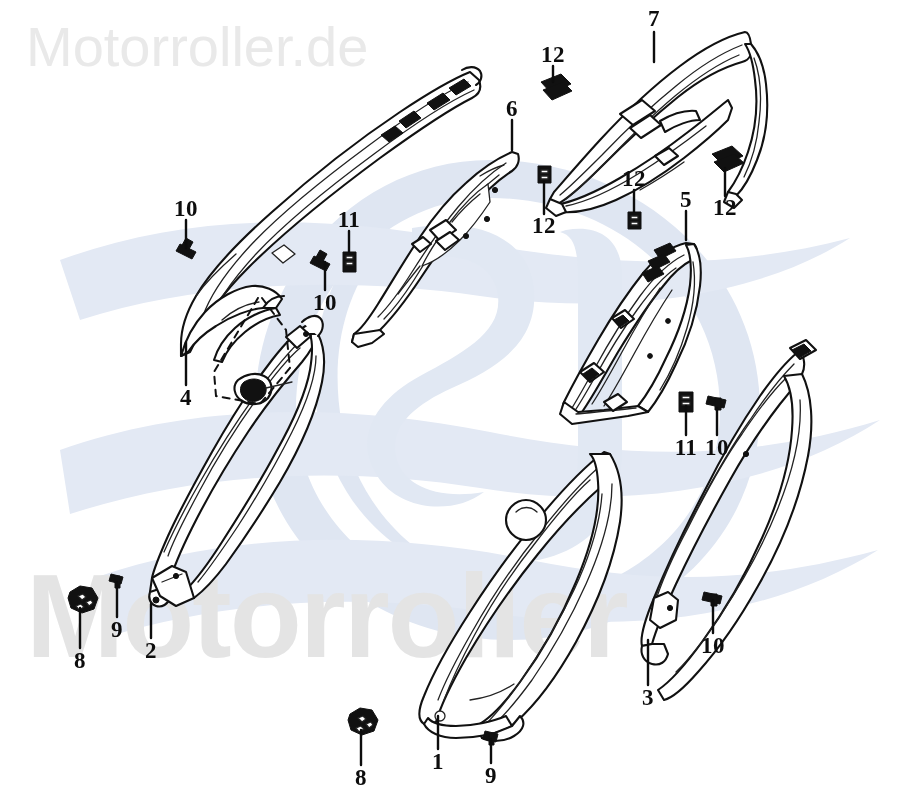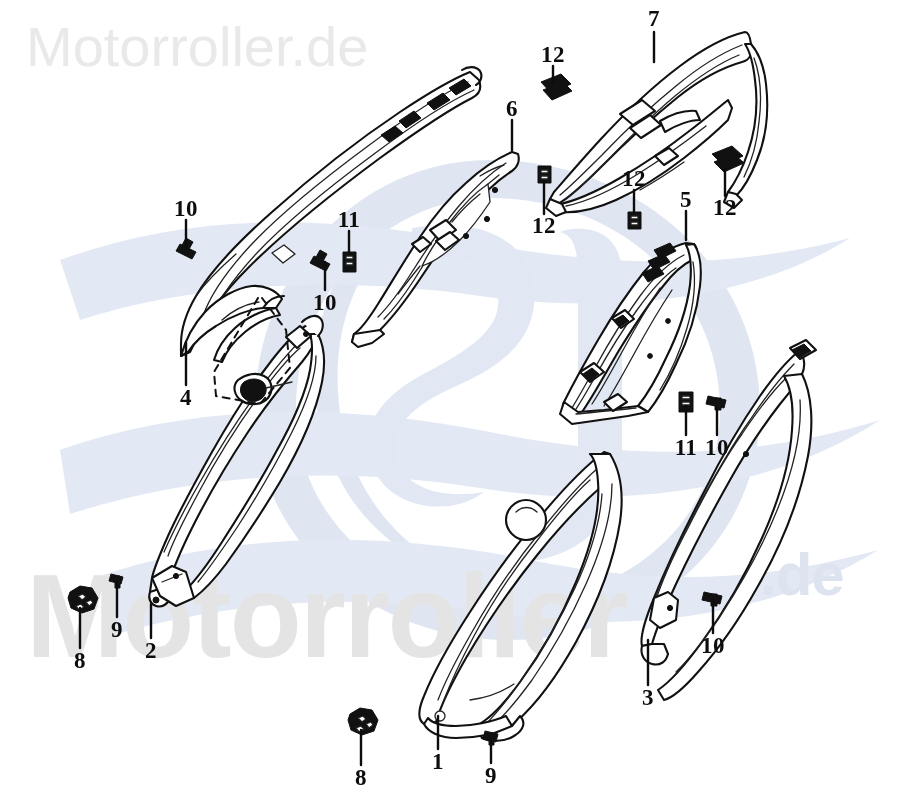--- a/index.html
+++ b/index.html
@@ -101,21 +101,20 @@
                C396 394 344 392 320 360 C292 322 312 282 360 256
                C404 232 442 212 438 176 C434 142 398 130 352 140 Z"></path>
       <path d="M506 110 C540 104 562 120 562 156 L562 330
                C562 396 528 434 466 442 C498 414 518 386 518 332 L518 160
                C518 128 514 116 500 112 Z"></path>
     </g>
   </svg>
 
   <div class="wm" id="wm-top">Motorroller.de</div>
   <div class="wm" id="wm-bottom">Motorroller</div>
-  <div class="wm" id="wm-de">.de</div>
 
   <svg id="art" viewBox="0 0 900 800">
     <defs>
       <style>
         .ln{fill:none;stroke:#111;stroke-width:2.1;stroke-linejoin:round;stroke-linecap:round;}
         .ln2{fill:none;stroke:#222;stroke-width:1.3;stroke-linejoin:round;stroke-linecap:round;}
         .lnw{fill:#fff;stroke:#111;stroke-width:2.1;stroke-linejoin:round;stroke-linecap:round;}
         .lnw2{fill:#fff;stroke:#222;stroke-width:1.3;stroke-linejoin:round;stroke-linecap:round;}
         .sld{fill:#111;stroke:#111;stroke-width:1;}
         .dsh{fill:none;stroke:#111;stroke-width:2;stroke-dasharray:7 6;stroke-linecap:round;}

